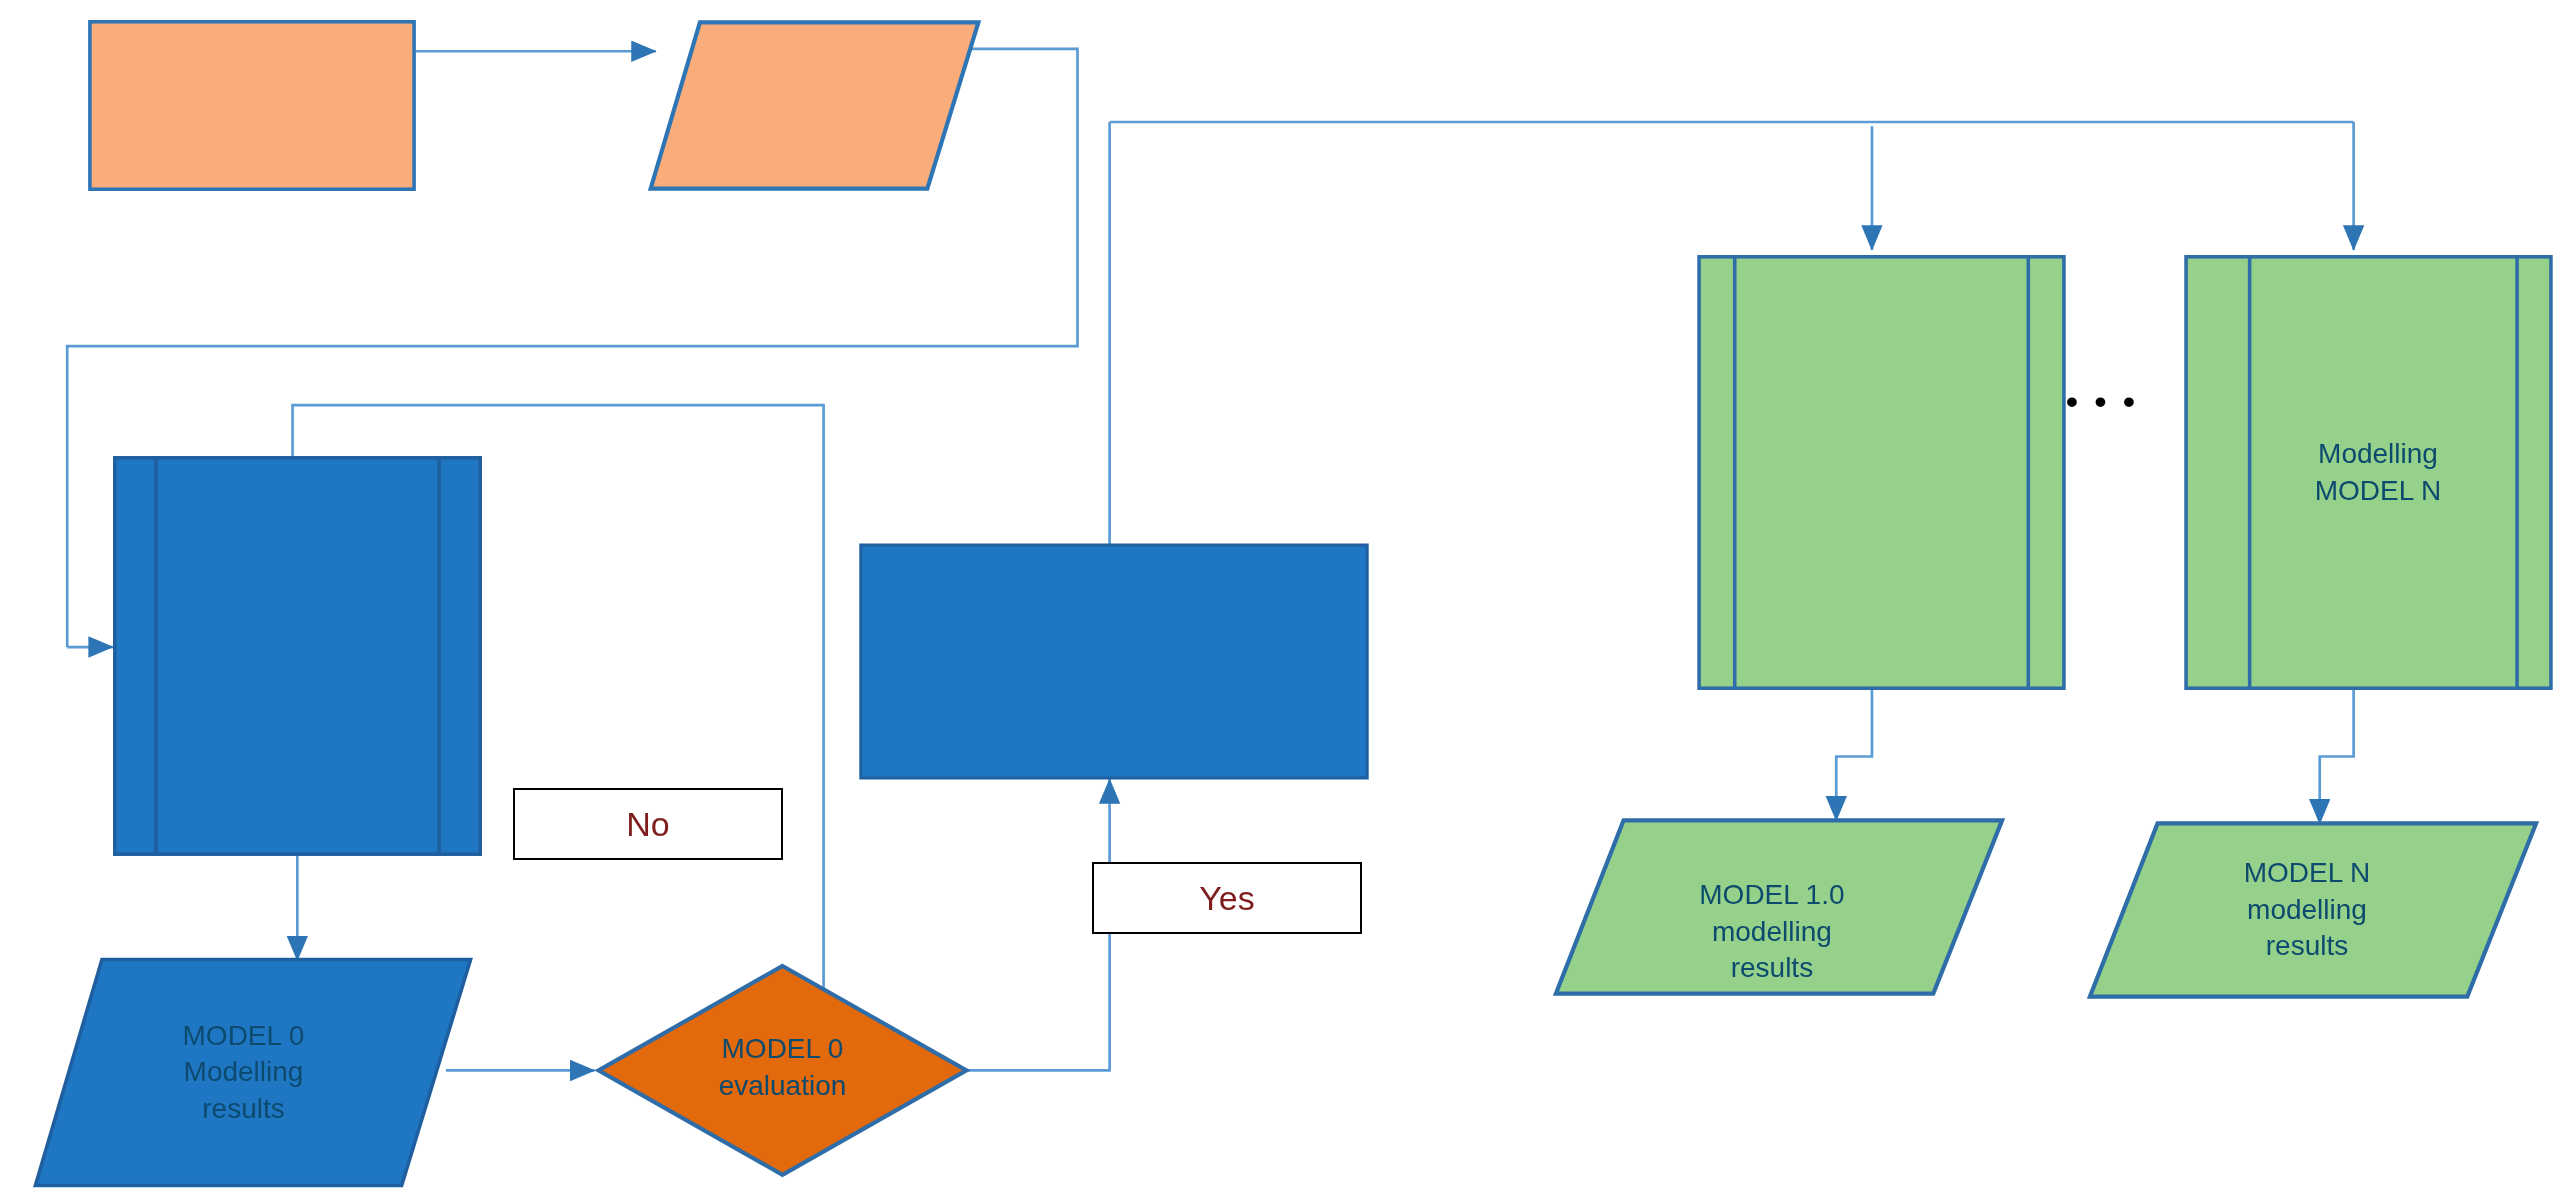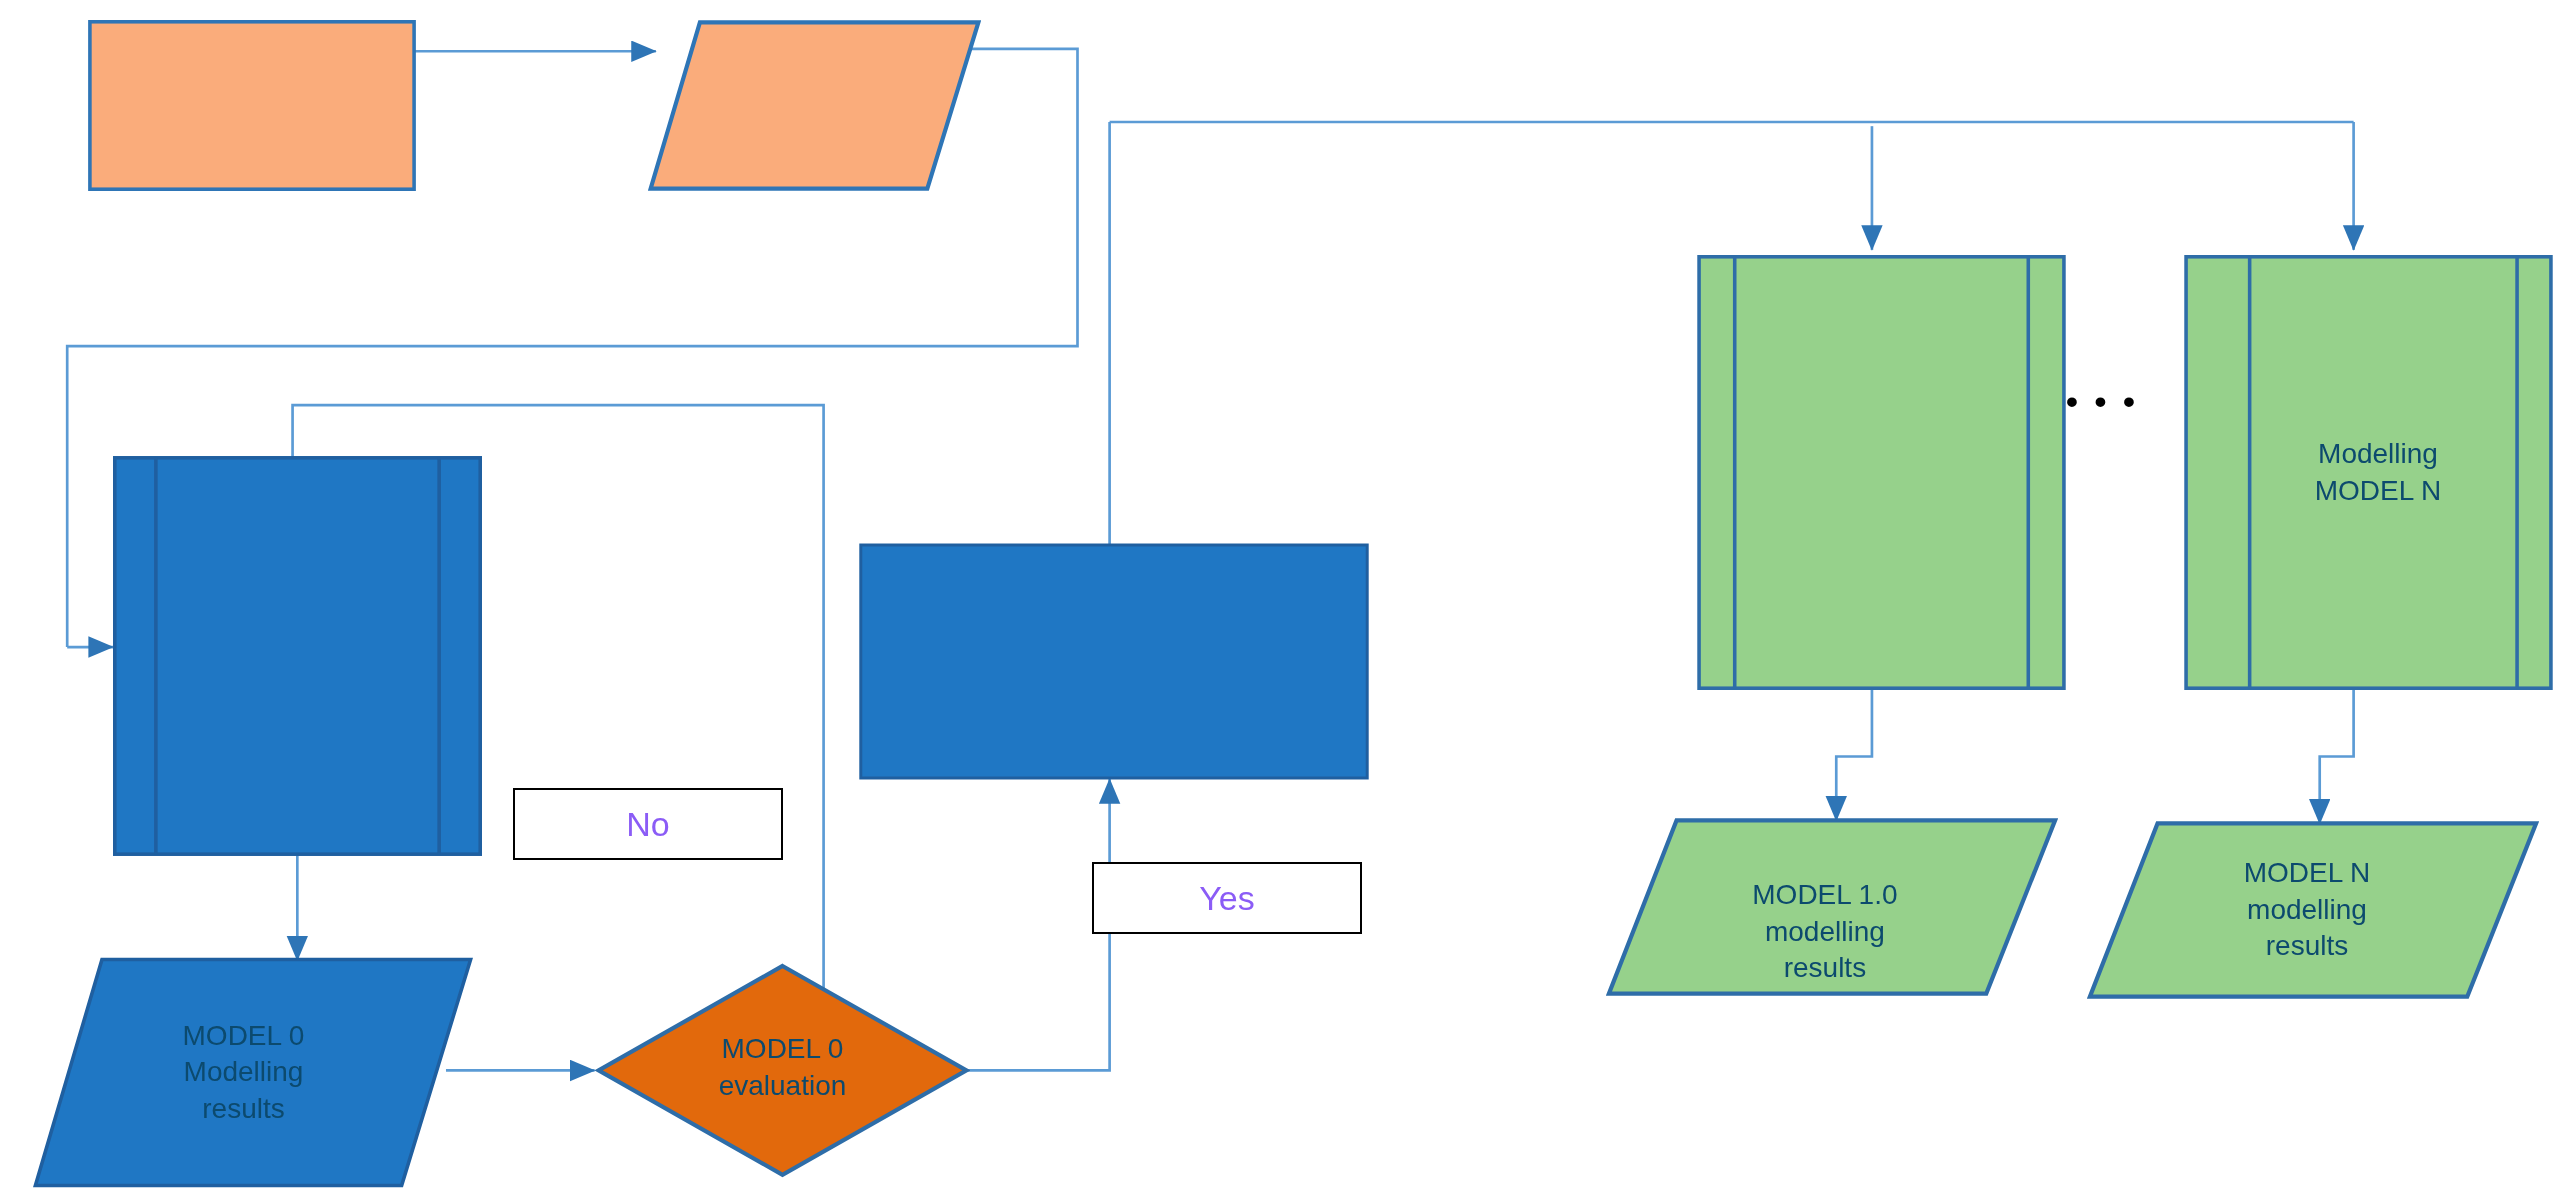--- a/index.html
+++ b/index.html
@@ -21,21 +21,21 @@
     pointer-events:none;
     white-space:pre-line;
   }
   .tag-box{
     position:absolute;
     background:#ffffff;
     border:2.4px solid #000000;
     display:flex;align-items:center;justify-content:center;
   }
   .tag-box .label{
-    color:#8b5cf6;
+    color:#7f1d1d;
     font-size:34px;
     font-family:"Liberation Sans", sans-serif;
   }
   .ellipsis{
     position:absolute;
     color:#000000;
     font-size:34px;
     font-weight:bold;
     letter-spacing:3.6px;
     line-height:1;
@@ -144,21 +144,21 @@
   <div class="node" style="left:2184px;top:255px;width:369px;height:435px;">
     <svg width="369" height="435" viewBox="0 0 620 732" xmlns="http://www.w3.org/2000/svg" style="position:absolute;left:0;top:0;">
       <rect x="3" y="3" width="614" height="726" fill="#96D18B" stroke="#2E6DA8" stroke-width="6"></rect>
       <line x1="110" y1="3" x2="110" y2="729" stroke="#2E6DA8" stroke-width="6"></line>
       <line x1="560" y1="3" x2="560" y2="729" stroke="#2E6DA8" stroke-width="6"></line>
     </svg>
     <span class="label" style="position:relative;left:9.5px;">Modelling
 MODEL N</span>
   </div>
 
-  <div class="node" style="left:1606px;top:818px;width:452px;height:228px;">
+  <div class="node" style="left:1553px;top:818px;width:452px;height:228px;">
     <svg width="452" height="178" viewBox="0 0 760 300" xmlns="http://www.w3.org/2000/svg" style="position:absolute;left:0;top:0;">
       <polygon points="118,4 756,4 640,296 4,296" fill="#96D18B" stroke="#2E6DA8" stroke-width="7"></polygon>
     </svg>
     <span class="label" style="position:relative;left:-7.1px;">MODEL 1.0
 modelling
 results</span>
   </div>
 
   <div class="node" style="left:2087px;top:821px;width:452px;height:178px;">
     <svg width="452" height="178" viewBox="0 0 760 300" xmlns="http://www.w3.org/2000/svg" style="position:absolute;left:0;top:0;">

